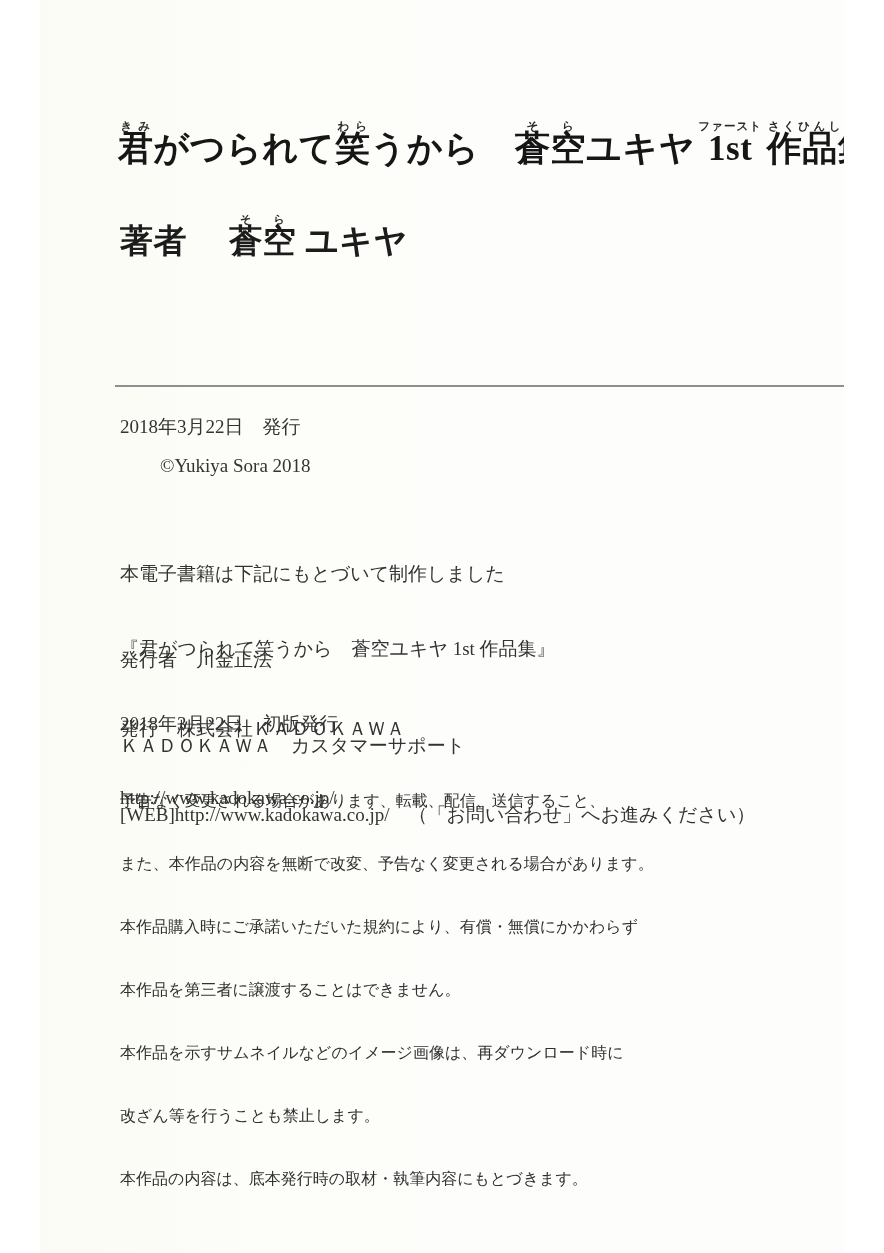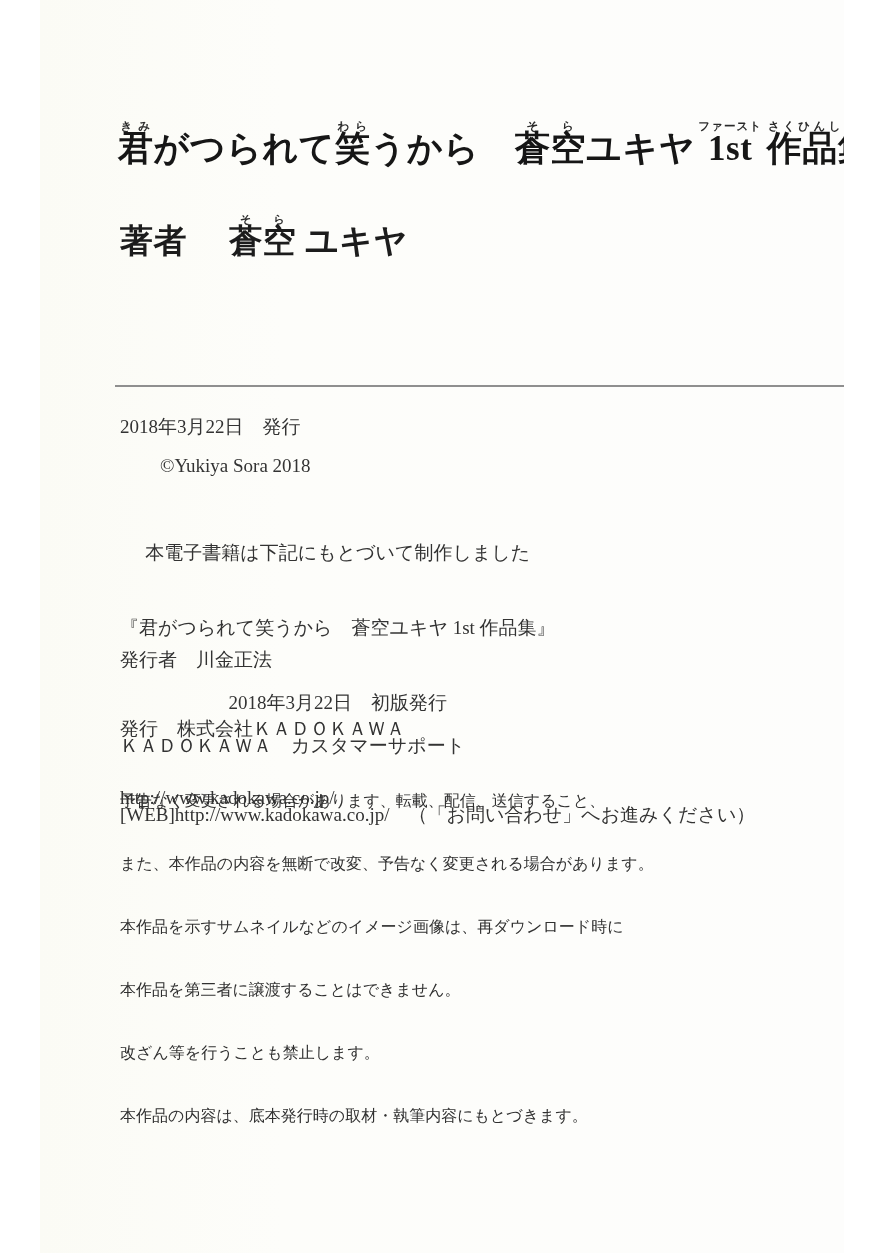--- a/index.html
+++ b/index.html
@@ -59,21 +59,21 @@
 
   .body-text {
     color: #333333;
     font-size: 19px;
     line-height: 25px;
     white-space: pre;
   }
   .pub-date   { top: 414px; left: 80px; }
   .copyright  { top: 453px; left: 80px; margin-left: 40px; }
 
-  .source-block    { top: 490px; left: 80px; text-align: center; }
+  .source-block    { top: 511px; left: 80px; }
   .publisher-block { top: 602px; left: 80px; line-height: 23px; }
   .support-block   { top: 688px; left: 80px; line-height: 23px; }
 
   .legal-block {
     top: 748px;
     left: 80px;
     font-size: 16px;
     line-height: 21px;
     color: #303030;
     white-space: pre;
@@ -107,20 +107,21 @@
 
   <div class="abs body-text publisher-block">
     <div>発行者　川金正法</div>
     <div>発行　株式会社ＫＡＤＯＫＡＷＡ</div>
     <div>http://www.kadokawa.co.jp/</div>
   </div>
 
   <div class="abs legal-block">
     <div>予告なく変更される場合があります、転載、配信、送信すること、</div>
     <div>また、本作品の内容を無断で改変、予告なく変更される場合があります。</div>
+    <div>本作品購入時にご承諾いただいた規約により、有償・無償にかかわらず</div>
+    <div>本作品を第三者に譲渡することはできません。</div>
     <div>本作品を示すサムネイルなどのイメージ画像は、再ダウンロード時に</div>
-    <div>本作品を第三者に譲渡することはできません。</div>
     <div>改ざん等を行うことも禁止します。</div>
     <div>本作品の内容は、底本発行時の取材・執筆内容にもとづきます。</div>
     
   </div>
 
 </div>
 
 </body></html>

